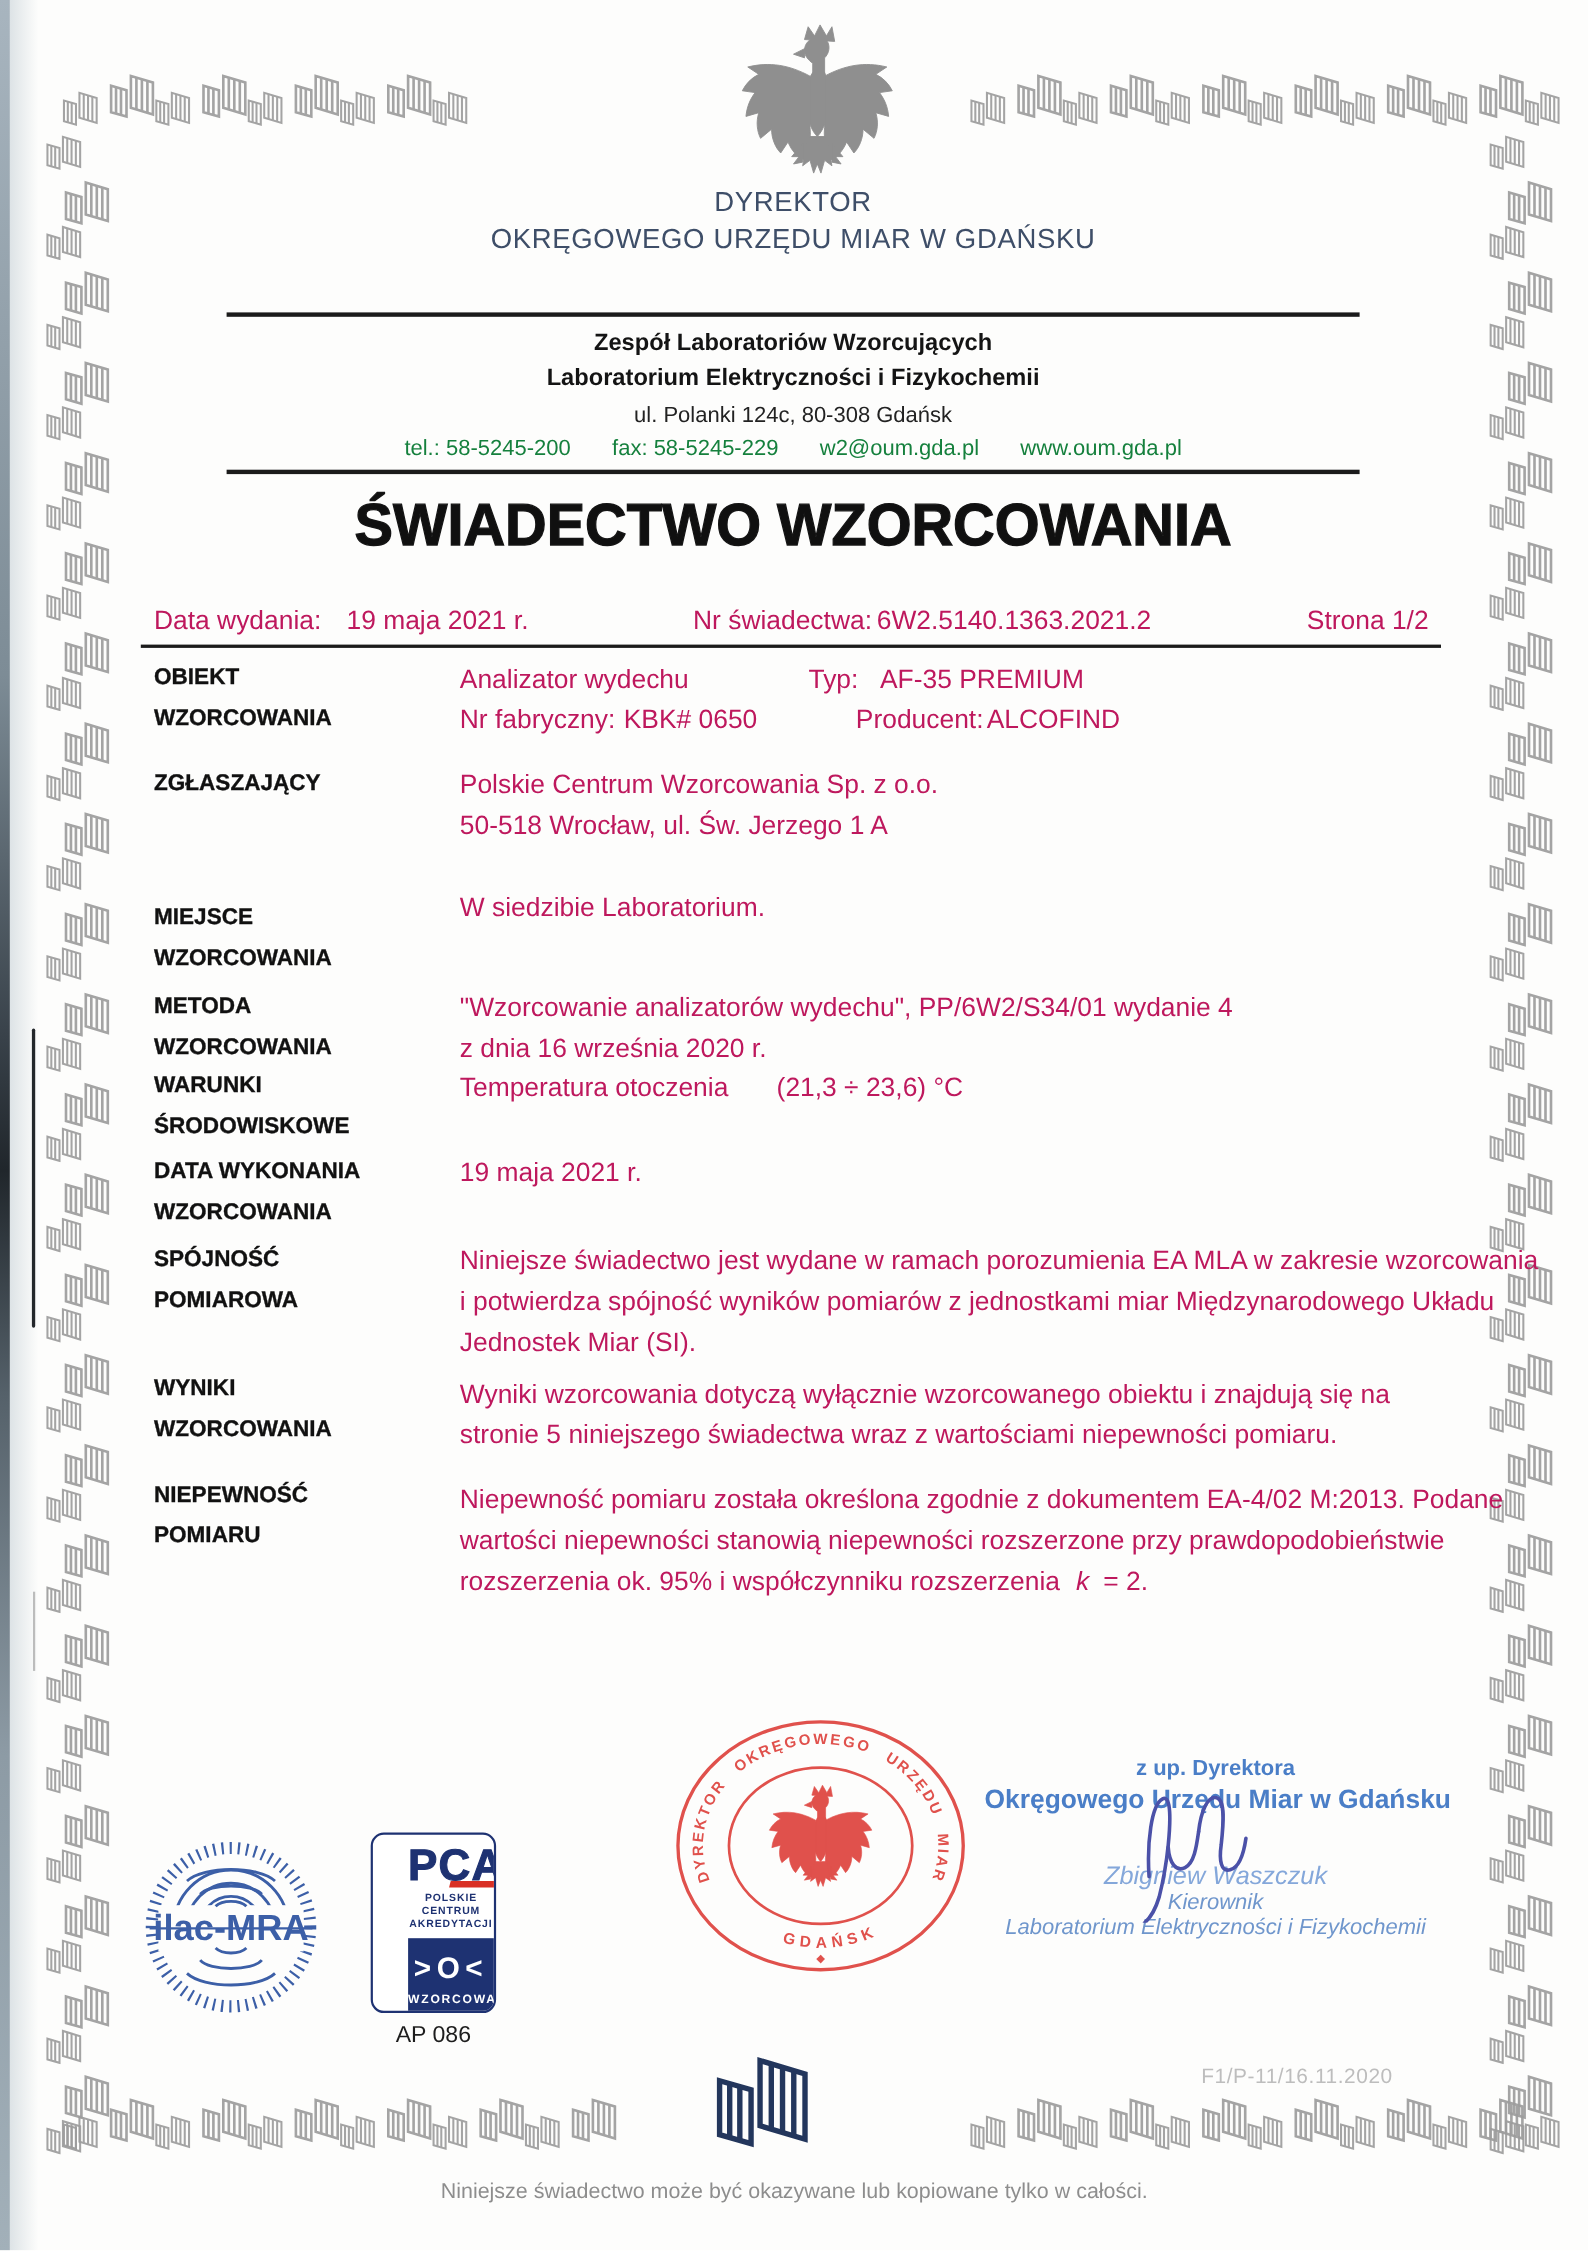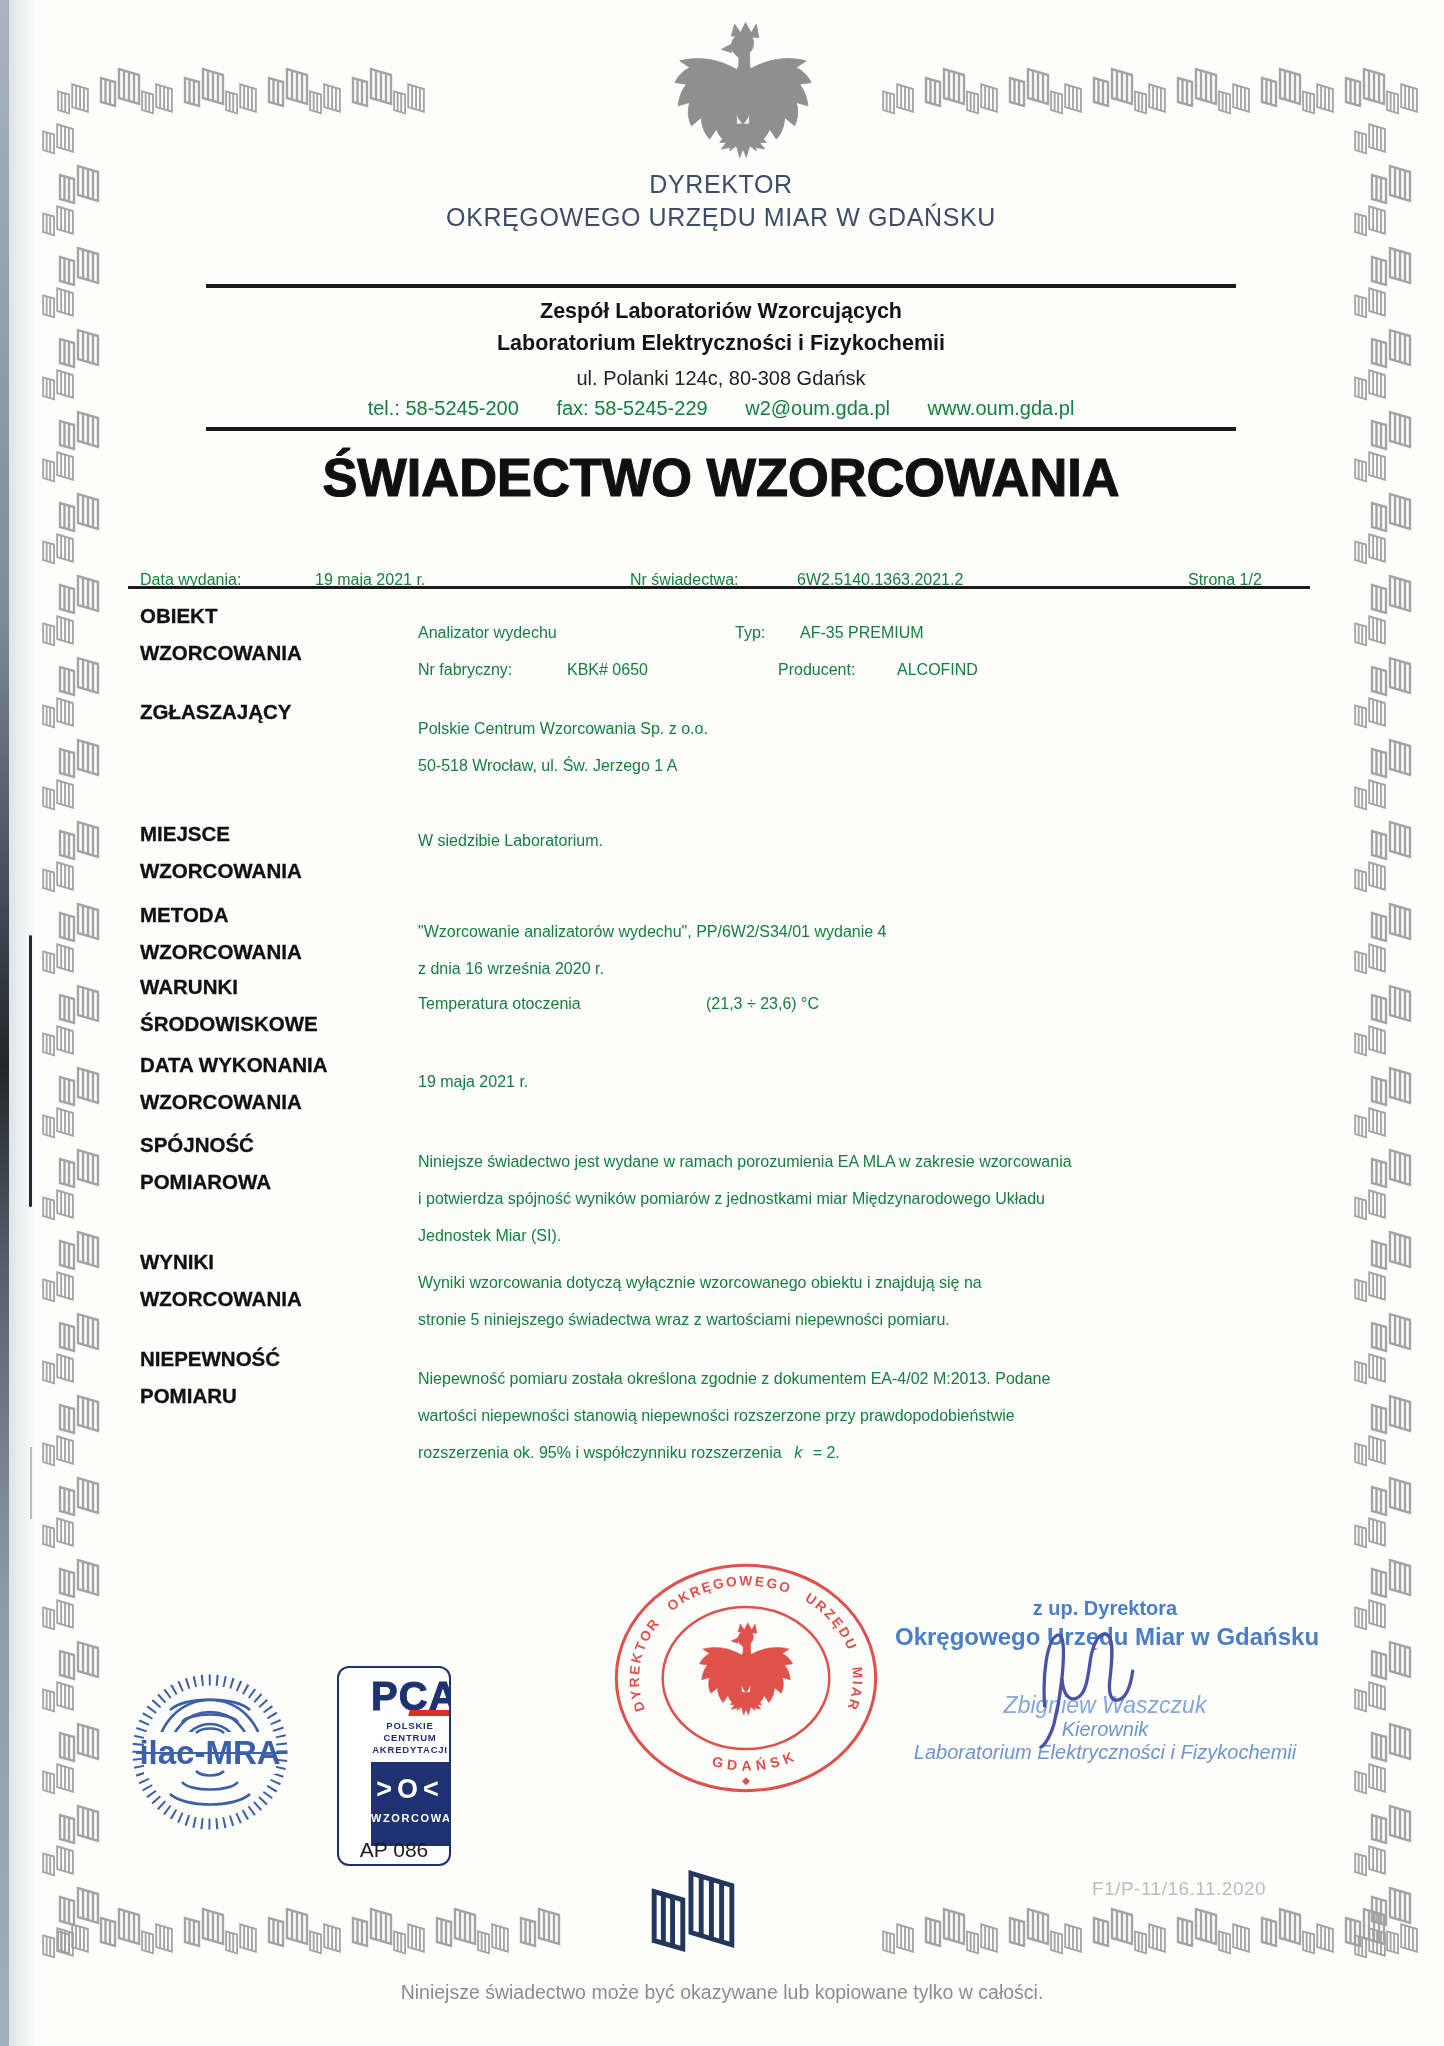--- a/index.html
+++ b/index.html
@@ -29,32 +29,32 @@
   .h-addr{top:367px;font-size:20px;color:#222;}
   .h-tel{top:397px;font-size:20px;color:#15803d;}
   .h-tel span{margin:0 16px;}
   .rule{background:#1b1b1b;height:4px;}
   .rule1{left:206px;top:284px;width:1030px;}
   .rule2{left:206px;top:427px;width:1030px;}
   .rule3{left:128px;top:586px;width:1182px;height:3px;}
   .doc-title{top:446px;font-size:54px;font-weight:bold;color:#101010;
     -webkit-text-stroke:1.2px #151515;transform:scaleX(.97);transform-origin:center;}
   
-  .t{font-size:16px;white-space:nowrap;color:#15803d;margin-top:20px;}
+  .t{font-size:24px;white-space:nowrap;color:#be185d;}
   .lbl{font-size:20.5px;font-weight:bold;color:#111;-webkit-text-stroke:.3px #111;white-space:nowrap;}
   
   .sig-block{left:895px;top:1597px;width:420px;}
   .sig-line{position:absolute;left:0;width:420px;text-align:center;white-space:nowrap;}
   .sig-auth{top:0;font-size:20px;font-weight:bold;color:#4a7ec7;}
   .sig-org{top:26px;font-size:24px;font-weight:bold;color:#4a7ec7;}
   .sig-name{top:95px;font-size:23px;font-style:italic;color:#84a7da;}
   .sig-role{top:121px;font-size:20px;font-style:italic;color:#6f96cc;}
   .sig-unit{top:144px;font-size:20px;font-style:italic;color:#6f96cc;}
   
-  .pca{left:337px;top:1666px;width:114px;height:200px;border:2.5px solid #1e3272;border-radius:12px;
+  .pca{left:337px;top:1666px;width:114px;height:164px;border:2.5px solid #1e3272;border-radius:12px;
     background:#fff;box-sizing:border-box;overflow:hidden;text-align:center;padding-left:32px;}
   .pca-acronym{margin-top:8px;font-size:40px;line-height:40px;font-weight:bold;color:#1e3272;letter-spacing:1px;
     -webkit-text-stroke:1px #1e3272;}
   .pca-redbar{margin:-6px auto 4px 38px;width:56px;height:6px;background:#d93025;transform:skewX(-14deg);}
   .pca-org{font-size:9.5px;font-weight:bold;color:#1e3272;letter-spacing:.8px;line-height:12px;}
   .pca-bottom{margin-top:6px;background:#1e3272;height:84px;color:#fff;}
   .pca-symbol{padding-top:12px;font-size:27px;font-weight:bold;letter-spacing:5px;line-height:30px;}
   .pca-scope{margin-top:8px;font-size:11px;font-weight:bold;letter-spacing:1.6px;}
   .pca-number{left:337px;top:1838px;width:114px;text-align:center;font-size:21px;color:#1d1d1d;}
   

